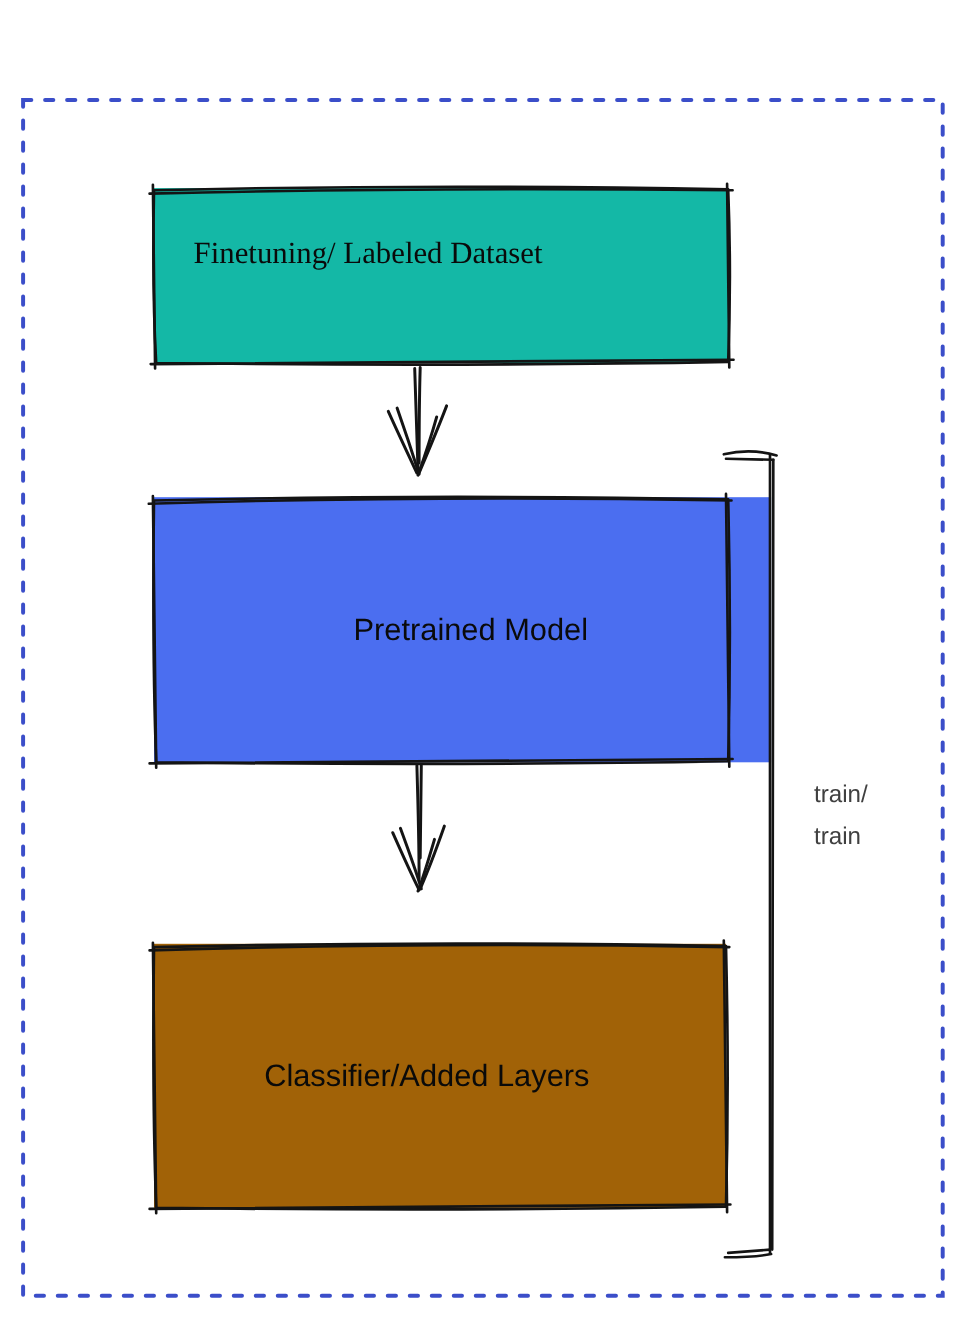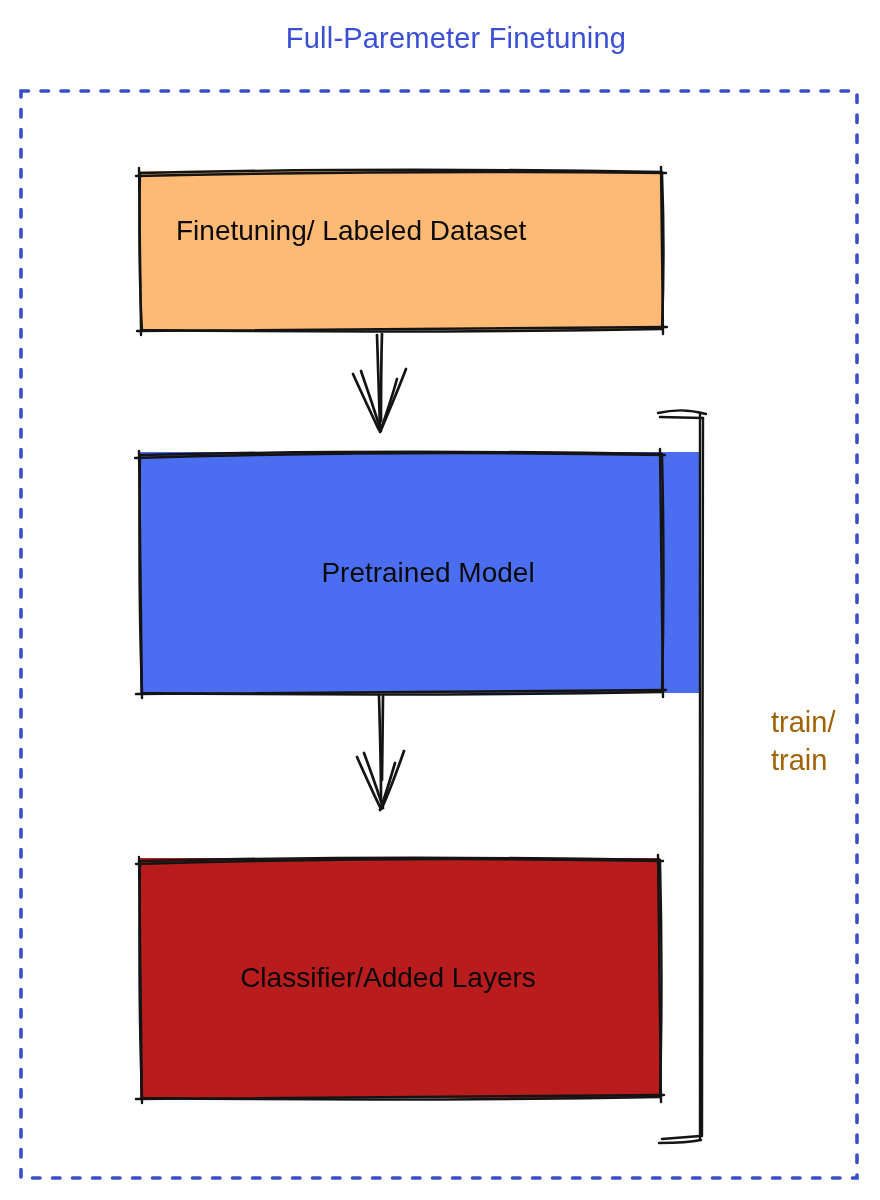--- a/index.html
+++ b/index.html
@@ -92,39 +92,37 @@
     stroke: var(--sketch-stroke, #141414);
     stroke-linecap: round;
     stroke-linejoin: round;
   }
   .overlay .arrow path { stroke-width: 2.7; }
   .overlay .bracket path { stroke-width: 2.4; }
   .bracket-label {
     position: absolute;
     left: 740px;
     top: 703px;
-    font-size: 29px;
+    font-size: 22px;
     line-height: 38px;
-    color: #a16207;
+    color: #404040;
     white-space: nowrap;
-    margin-left: 31px;
   }
 </style>
 </head>
 <body>
 
 <div class="canvas">
 
-  <div class="title">Full-Paremeter Finetuning</div>
 
   <svg class="dotted-border" width="880" height="1200" viewBox="0 0 880 1200">
     <rect x="21" y="91" width="836" height="1087"></rect>
   </svg>
 
-  <div class="box box-dataset" style="background-color: #fdba74;">
+  <div class="box box-dataset" style="background-color: #14b8a6; font-family: Liberation Serif, serif;">
     <svg class="sketch" width="534" height="173" viewBox="0 0 534 173">
       <path d="M6,9 C170,5 360,5 528,8 C530,60 530,115 528,165 C360,168 170,168 8,166 C5,115 5,60 6,9 Z"></path>
       <path d="M2,12 Q260,6 532,9"></path>
       <path d="M527,3 L529,170"></path>
       <path d="M533,163 L3,167"></path>
       <path d="M7,171 L5,4"></path>
     </svg>
     <span class="label">Finetuning/ Labeled Dataset</span>
   </div>
 
@@ -132,21 +130,21 @@
     <svg class="sketch" width="534" height="255" viewBox="0 0 534 255">
       <path d="M6,10 C170,6 360,6 528,9 C530,90 530,170 528,247 C360,250 170,250 8,248 C5,170 5,90 6,10 Z"></path>
       <path d="M1,13 Q260,5 531,10"></path>
       <path d="M526,4 L529,252"></path>
       <path d="M532,245 L2,249"></path>
       <path d="M8,253 L5,6"></path>
     </svg>
     <span class="label">Pretrained Model</span>
   </div>
 
-  <div class="box box-classifier" style="background-color: #b91c1c;">
+  <div class="box box-classifier" style="background-color: #a16207;">
     <svg class="sketch" width="532" height="254" viewBox="0 0 532 254">
       <path d="M6,10 C170,6 360,6 526,9 C528,90 528,170 526,246 C360,249 170,249 8,247 C5,170 5,90 6,10 Z"></path>
       <path d="M2,13 Q260,5 529,10"></path>
       <path d="M524,4 L527,251"></path>
       <path d="M530,244 L2,248"></path>
       <path d="M8,252 L5,6"></path>
     </svg>
     <span class="label">Classifier/Added Layers</span>
   </div>
 

